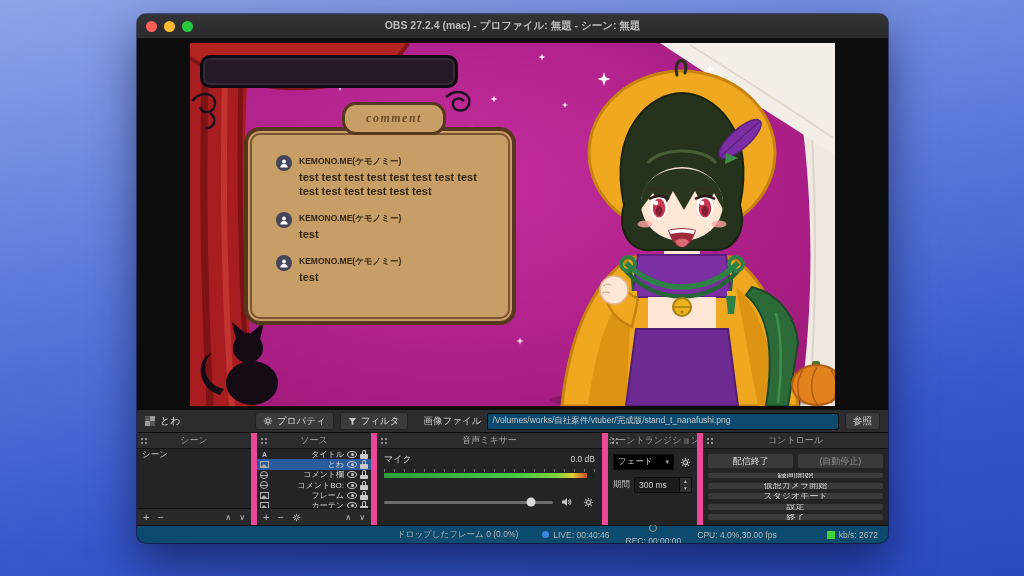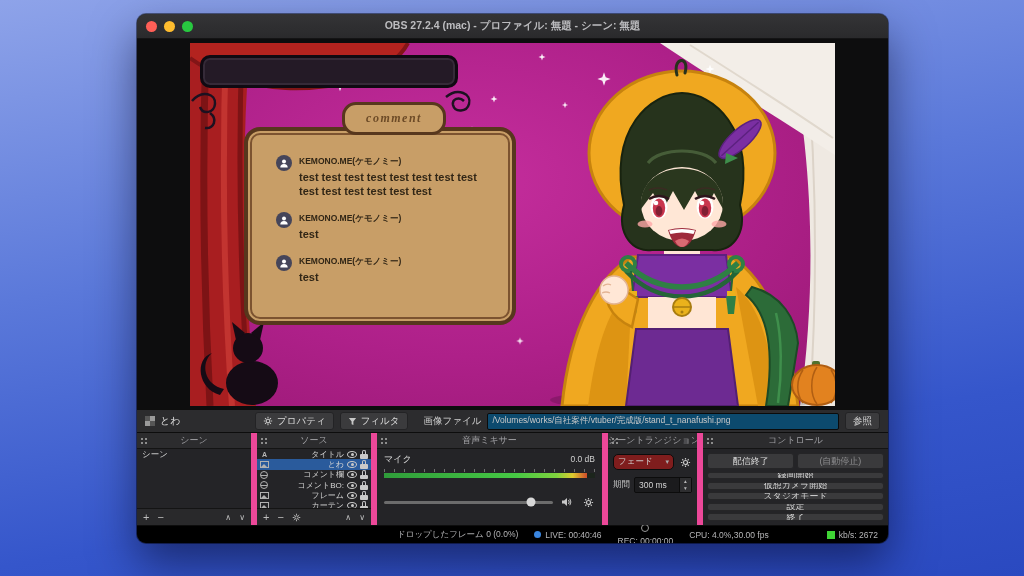--- a/index.html
+++ b/index.html
@@ -99,38 +99,38 @@
   .meter-fill{position:absolute;top:0;bottom:0;left:0;width:96%;
     background:linear-gradient(90deg,#2f9c3a 0%,#46c844 65%,#7fd23e 85%,#decb2f 93%,#cf4b2b 100%);}
   .slider-row{display:flex;align-items:center;gap:7px;margin-top:17px;}
   .slider{flex:1;height:3px;background:#6c6c6c;border-radius:2px;position:relative;}
   .slider-handle{position:absolute;left:87%;top:50%;transform:translate(-50%,-50%);
     width:9px;height:9px;border-radius:50%;background:#d8d8d8;}
   .icon-btn{width:14px;height:14px;display:flex;align-items:center;justify-content:center;flex:0 0 auto;}
   
   .trans-body{padding:5px 5px;}
   .trans-row{display:flex;align-items:center;gap:4px;}
-  .select{flex:1;height:14px;background:#7f1d1d;border:1px solid #0c0c0c;border-radius:5px;
+  .select{flex:1;height:14px;background:#000000;border:1px solid #0c0c0c;border-radius:0;
     display:flex;align-items:center;padding:0 4px;font-size:8.5px;color:#d2d2d2;min-width:0;}
   .select .caret{margin-left:auto;font-size:7px;color:#a8a8a8;}
   .dur-row{display:flex;align-items:center;gap:4px;margin-top:7px;}
   .dur-label{font-size:8.5px;color:#c8c8c8;white-space:nowrap;}
   .spinbox{flex:1;height:14px;background:#1b1b1d;border:1px solid #0c0c0c;border-radius:2px;
     display:flex;align-items:center;min-width:0;}
   .spin-val{flex:1;font-size:8.5px;color:#d2d2d2;padding:0 4px;white-space:nowrap;overflow:hidden;}
   .spin{display:flex;flex-direction:column;width:11px;align-self:stretch;border-left:1px solid #0c0c0c;}
   .spin span{flex:1;font-size:5.5px;line-height:6px;text-align:center;color:#b8b8b8;background:#2e2e30;}
   
   .controls-body{padding:4px 4px;display:flex;flex-direction:column;gap:2.5px;}
   .ctl-row{display:flex;gap:2.5px;}
   .ctl-btn{flex:1;height:14px;background:#3a3a3c;border:1px solid #252527;border-radius:3px;
     color:#dadada;font-size:9px;display:flex;align-items:center;justify-content:center;white-space:nowrap;overflow:hidden;}
   .ctl-btn.dim{color:#8e8e90;text-align:right;}
   
-  .status-bar{height:17px;flex:0 0 auto;background:#000000;border-top:1px solid #0d0d0d;
+  .status-bar{height:17px;flex:0 0 auto;background:#0c4a6e;border-top:1px solid #0d0d0d;
     display:flex;align-items:center;font-size:8.5px;color:#b6b6b8;padding:0 10px;white-space:nowrap;}
   .sb-item{display:flex;align-items:center;gap:4px;}
   .dot-live{width:7px;height:7px;border-radius:50%;background:#3a86e0;}
   .rec-i{width:6px;height:6px;border:1.5px solid #9a9a9a;border-radius:50%;box-sizing:content-box;}
   .kb-square{width:8px;height:8px;background:#3fd435;}
 </style>
 </head>
 <body>
 
 <div class="window">
@@ -507,21 +507,21 @@
         <div class="ctl-btn">スタジオモード</div>
         <div class="ctl-btn">設定</div>
         <div class="ctl-btn">終了</div>
       </div>
     </div>
 
   </div>
 
   <div class="status-bar">
     <span class="sb-item" style="margin-left:250px;">ドロップしたフレーム 0 (0.0%)</span>
-    <span class="sb-item" style="margin-left:16px;">
+    <span class="sb-item" style="margin-left:24px;">
       <span class="dot-live"></span>
       <span>LIVE: 00:40:46</span>
     </span>
     <span class="sb-item" style="margin-left:16px;flex-direction:column;">
       <span class="rec-i"></span>
       <span>REC: 00:00:00</span>
     </span>
     <span class="sb-item" style="margin-left:16px;">CPU: 4.0%,30.00 fps</span>
     <span class="tb-spacer"></span>
     <span class="sb-item">

